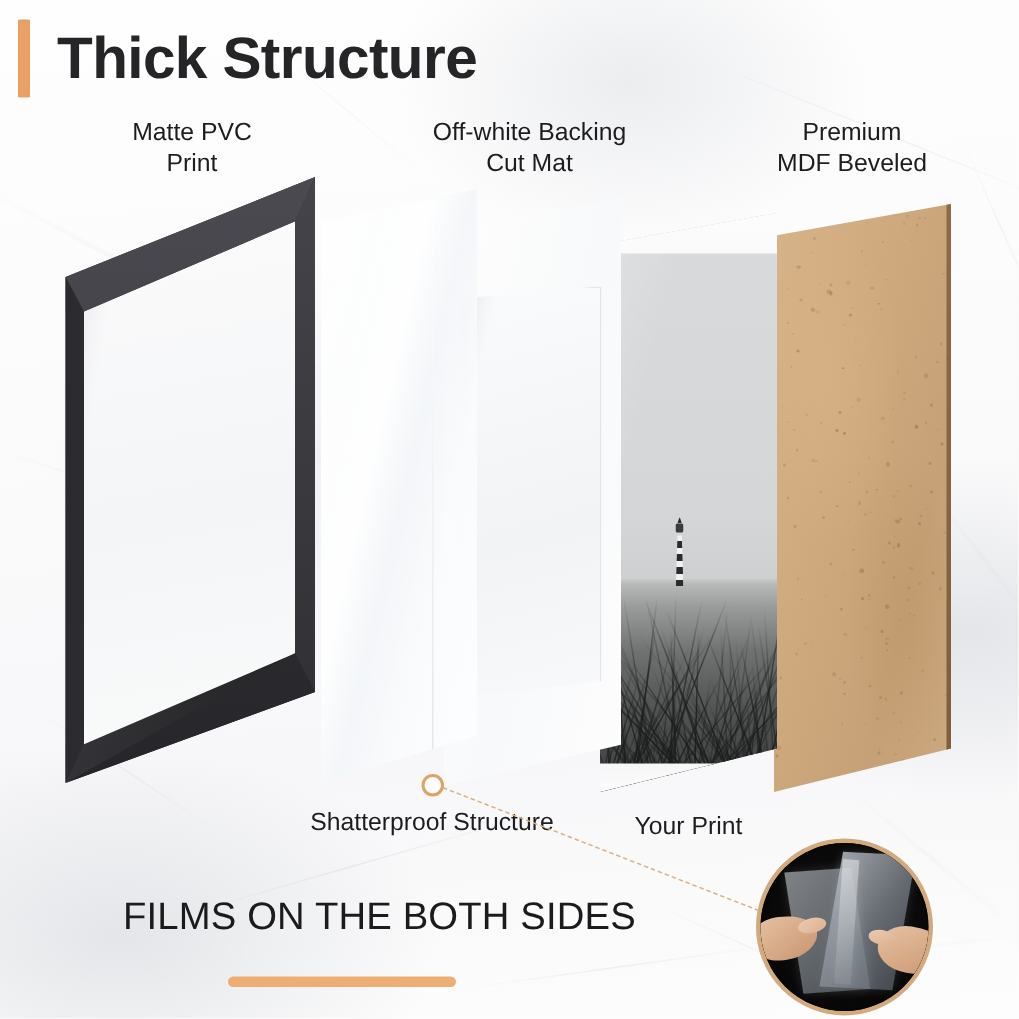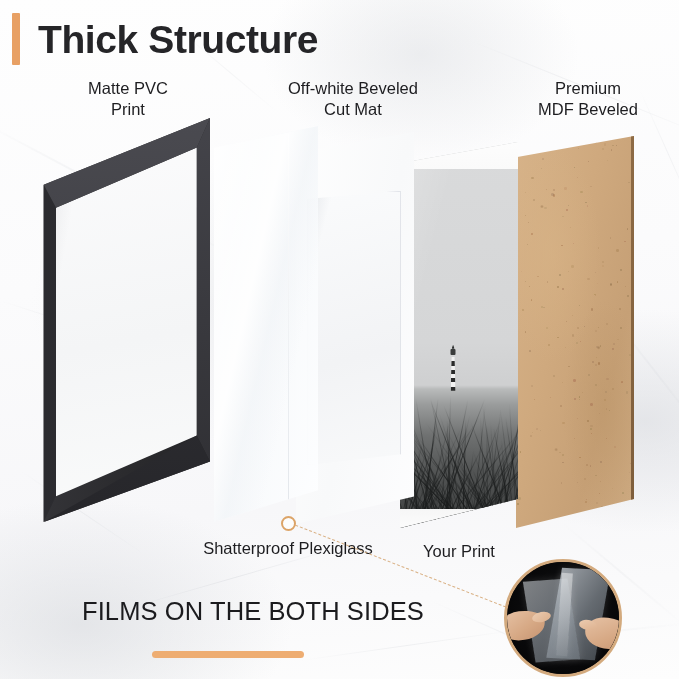--- a/index.html
+++ b/index.html
@@ -151,25 +151,25 @@
 
   <div id="accent-bar"></div>
   <div id="page-title">Thick Structure</div>
 
   <div class="caption" style="left:58px;top:78px;width:140px;">
     <div>Matte PVC</div>
     <div>Print</div>
   </div>
 
   <div class="caption" style="left:263px;top:78px;width:180px;">
-    <div>Off-white Beveled</div>
+    <div>Off-white Backing</div>
     <div>Cut Mat</div>
   </div>
 
-  <div class="caption" style="left:508px;top:78px;width:160px;">
+  <div class="caption" style="left:488px;top:78px;width:160px;">
     <div>Premium</div>
     <div>MDF Beveled</div>
   </div>
 
   <div class="layer" id="layer-mdf">
     <div class="edge"></div>
   <div class="speck" style="width: 0.700015px; height: 0.700015px; left: 13.1538%; top: 75.5605%; background: rgba(138, 103, 59, 0.14);"></div>
       <div class="speck" style="width: 1.98984px; height: 1.98984px; left: 67.9296%; top: 93.4693%; background: rgba(135, 103, 73, 0.13);"></div>
       <div class="speck" style="width: 0.801577px; height: 0.801577px; left: 52.97%; top: 67.1149%; background: rgba(120, 99, 55, 0.26);"></div>
       <div class="speck" style="width: 2.00487px; height: 2.00487px; left: 58.8977%; top: 93.0436%; background: rgba(153, 103, 56, 0.34);"></div>
@@ -594,21 +594,21 @@
     <div class="outer"></div>
     <div class="inner"></div>
     <div class="innershade"></div>
     <div class="railT"></div>
     <div class="railR"></div>
     <div class="railB"></div>
     <div class="railL"></div>
   </div>
 
   <div class="caption" style="left:143px;top:538px;width:290px;">
-    <div>Shatterproof Plexiglass</div>
+    <div>Shatterproof Structure</div>
   </div>
 
   <div class="caption" style="left:403px;top:541px;width:112px;">
     <div>Your Print</div>
   </div>
 
   <div id="connector-line" style="left: 286px; top: 521px; width: 251.072px; transform: rotate(21.2505deg);"></div>
   <div id="connector-dot" style="left: 280.5px; top: 515.5px;"></div>
 
   <div id="instruction">

